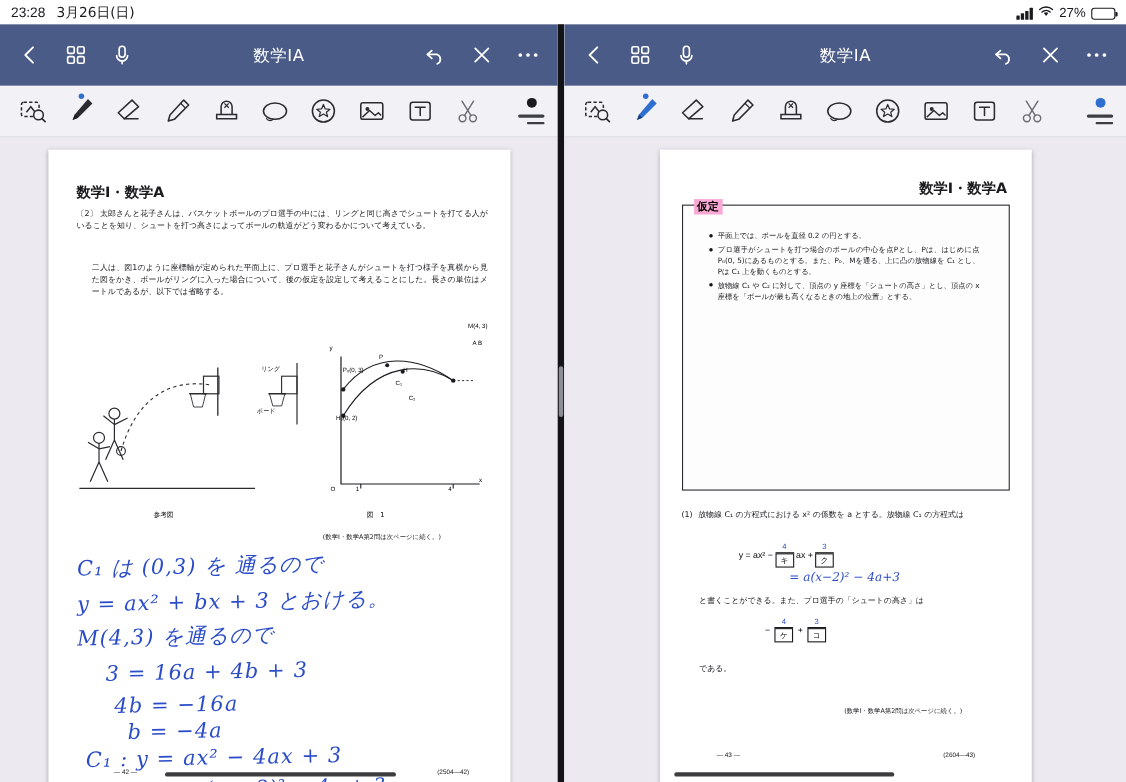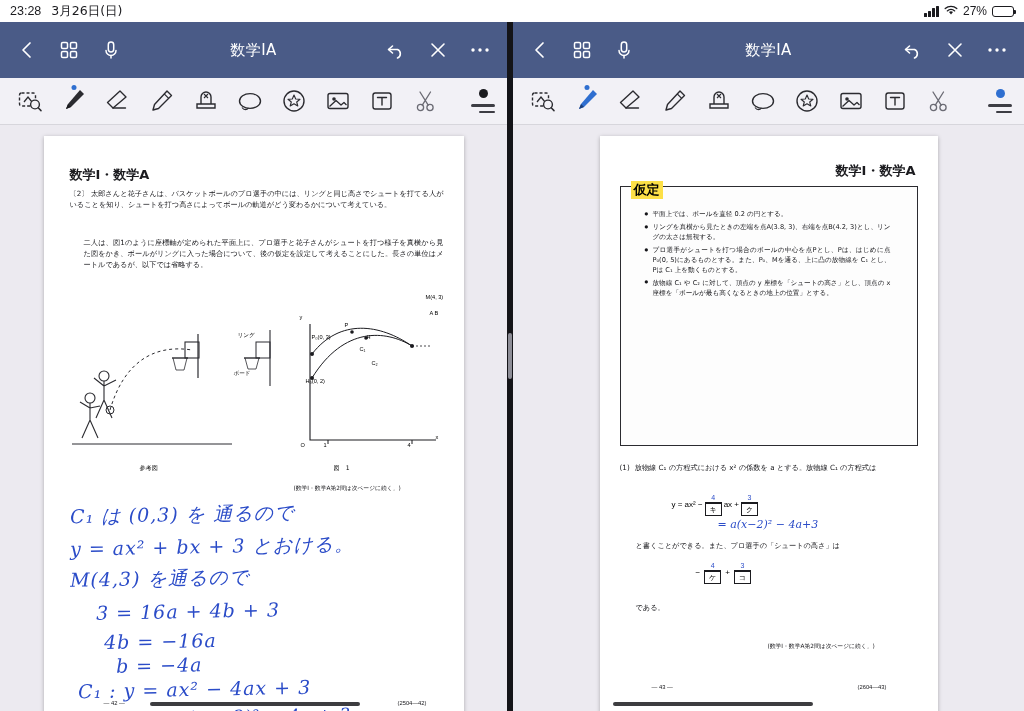--- a/index.html
+++ b/index.html
@@ -26,21 +26,21 @@
     font-size: 12.5px;
     z-index: 20;
     background: #ffffff;
   }
   .status-left {
     display: flex; align-items: center; gap: 10px;
     padding-left: 10px;
   }
   .status-right {
     margin-left: auto;
-    display: flex; align-items: center; gap: 5px;
+    display: flex; align-items: flex-end; gap: 5px;
     padding-right: 10px;
     font-size: 12px;
   }
   .wifi-bars { display: flex; align-items: flex-end; gap: 1.5px; height: 11px; }
   .wifi-bars i { display: block; width: 2.5px; background: #1b1b1f; border-radius: 0.5px; }
   .wifi-bars i:nth-child(1) { height: 4px; }
   .wifi-bars i:nth-child(2) { height: 6px; }
   .wifi-bars i:nth-child(3) { height: 8.5px; }
   .wifi-bars i:nth-child(4) { height: 11px; }
   .wifi-glyph { font-size: 12px; line-height: 1; }
@@ -191,22 +191,22 @@
   }
 
   
   .assume-box {
     position: absolute;
     border: 0.9px solid #2b2b30;
     background: #fdfdfd;
   }
   .assume-tab {
     position: absolute;
-    font-size: 13px; font-weight: bold;
-    background: #fde047;
+    font-size: 10px; font-weight: bold;
+    background: #f9a8d4;
     padding: 0 3px;
   }
   ul.assume-list {
     margin: 12px; padding: 0 8px 0 14px;
     list-style: none;
   }
   ul.assume-list li {
     position: relative;
     font-size: 6.6px; line-height: 1.5;
     margin-bottom: 3.2px;
@@ -632,21 +632,20 @@
 
     <div class="doc-area">
       <div class="page page-right">
 
         <div class="pg-title jp" style="right:22px; top:26px;">数学Ⅰ・数学A</div>
 
         <div class="assume-box" style="left:20px; top:50px; width:298px; height:260px; padding:11px 6px 6px 6px;">
           <div class="assume-tab jp" style="left:10px; top:-6px;">仮定</div>
           <ul class="assume-list jp">
             <li>平面上では、ボールを直径 0.2 の円とする。</li>
-            <li>リングを真横から見たときの左端を点A(3.8, 3)、右端を点B(4.2, 3)とし、リングの太さは無視する。</li>
             <li>プロ選手がシュートを打つ場合のボールの中心を点Pとし、Pは、はじめに点P₀(0, 5)にあるものとする。また、P₀、Mを通る、上に凸の放物線を C₁ とし、Pは C₁ 上を動くものとする。</li>
             <li>放物線 C₁ や C₂ に対して、頂点の y 座標を「シュートの高さ」とし、頂点の x 座標を「ボールが最も高くなるときの地上の位置」とする。</li>
           </ul>
         </div>
 
         <div style="position:absolute; left:20px; top:326px; width:300px; display:flex; gap:5px;">
           <span class="para jp" style="position:static;">(1)</span>
           <span class="para jp" style="position:static; flex:1;">放物線 C₁ の方程式における x² の係数を a とする。放物線 C₁ の方程式は</span>
         </div>
 

